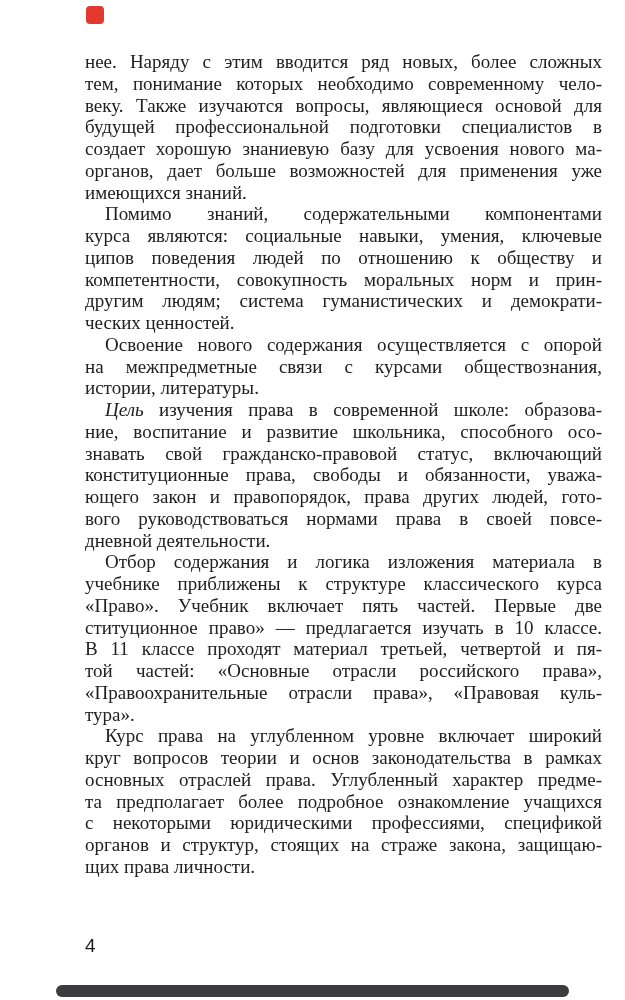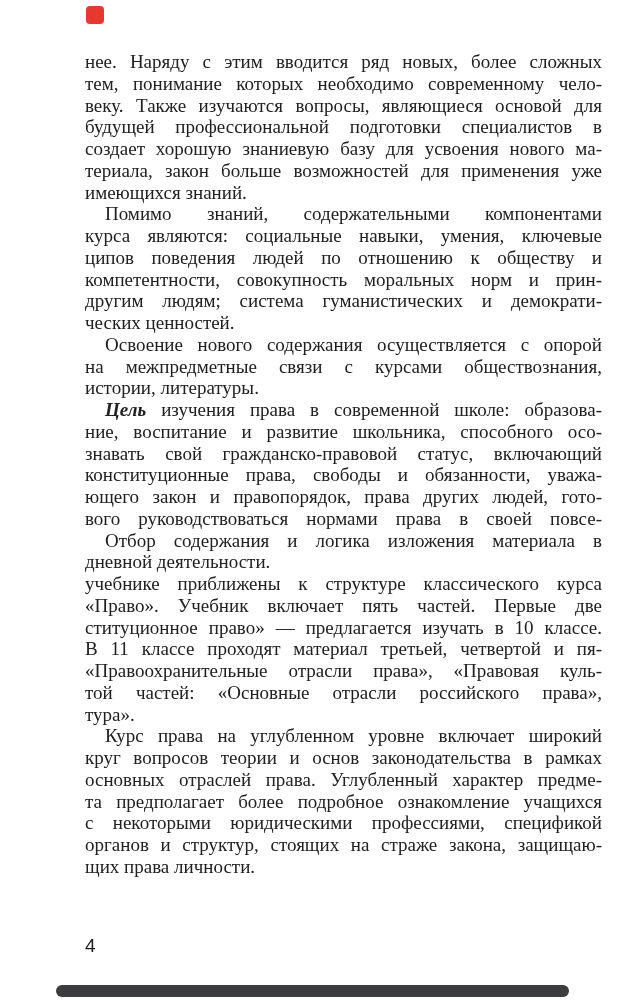--- a/index.html
+++ b/index.html
@@ -42,21 +42,21 @@
     white-space: normal;
     hyphens: none;
   }
   .line.last {
     text-align-last: left;
   }
   .line.first.indent {
     text-indent: 20px;
   }
   .lead {
-    font-weight: bold;
+    font-weight: normal;
     font-style: italic;
   }
   .page-number {
     position: absolute;
     left: 85px;
     top: 936px;
     font-family: "Liberation Sans", sans-serif;
     font-size: 19px;
     line-height: 20px;
     color: var(--pagenum, #1e1e1e);
@@ -77,45 +77,45 @@
 <div class="page">
 
   <div class="app-badge"></div>
 
   <div class="text-block">
       <div class="line first">нее. Наряду с этим вводится ряд новых, более сложных</div>
       <div class="line">тем, понимание которых необходимо современному чело-</div>
       <div class="line">веку. Также изучаются вопросы, являющиеся основой для</div>
       <div class="line">будущей профессиональной подготовки специалистов в</div>
       <div class="line">создает хорошую знаниевую базу для усвоения нового ма-</div>
-      <div class="line">териала, закон больше возможностей для применения уже</div>
+      <div class="line">органов, дает больше возможностей для применения уже</div>
       <div class="line last">имеющихся знаний.</div>
       <div class="line first indent">Помимо знаний, содержательными компонентами</div>
       <div class="line">курса являются: социальные навыки, умения, ключевые</div>
       <div class="line">ципов поведения людей по отношению к обществу и</div>
       <div class="line">компетентности, совокупность моральных норм и прин-</div>
       <div class="line">другим людям; система гуманистических и демократи-</div>
       <div class="line last">ческих ценностей.</div>
       <div class="line first indent">Освоение нового содержания осуществляется с опорой</div>
       <div class="line">на межпредметные связи с курсами обществознания,</div>
       <div class="line last">истории, литературы.</div>
       <div class="line first indent"><span class="lead">Цель</span> изучения права в современной школе: образова-</div>
       <div class="line">ние, воспитание и развитие школьника, способного осо-</div>
       <div class="line">знавать свой гражданско-правовой статус, включающий</div>
       <div class="line">конституционные права, свободы и обязанности, уважа-</div>
       <div class="line">ющего закон и правопорядок, права других людей, гото-</div>
       <div class="line">вого руководствоваться нормами права в своей повсе-</div>
+      <div class="line last">дневной деятельности.</div>
       <div class="line first indent">Отбор содержания и логика изложения материала в</div>
-      <div class="line last">дневной деятельности.</div>
       <div class="line">учебнике приближены к структуре классического курса</div>
       <div class="line">«Право». Учебник включает пять частей. Первые две</div>
       <div class="line">ституционное право» — предлагается изучать в 10 классе.</div>
       <div class="line">В 11 классе проходят материал третьей, четвертой и пя-</div>
+      <div class="line">той частей: «Основные отрасли российского права»,</div>
       <div class="line">«Правоохранительные отрасли права», «Правовая куль-</div>
-      <div class="line">той частей: «Основные отрасли российского права»,</div>
       <div class="line last">тура».</div>
       <div class="line first indent">Курс права на углубленном уровне включает широкий</div>
       <div class="line">круг вопросов теории и основ законодательства в рамках</div>
       <div class="line">основных отраслей права. Углубленный характер предме-</div>
       <div class="line">та предполагает более подробное ознакомление учащихся</div>
       <div class="line">с некоторыми юридическими профессиями, спецификой</div>
       <div class="line">органов и структур, стоящих на страже закона, защищаю-</div>
       <div class="line last">щих права личности.</div>
     </div>
 

